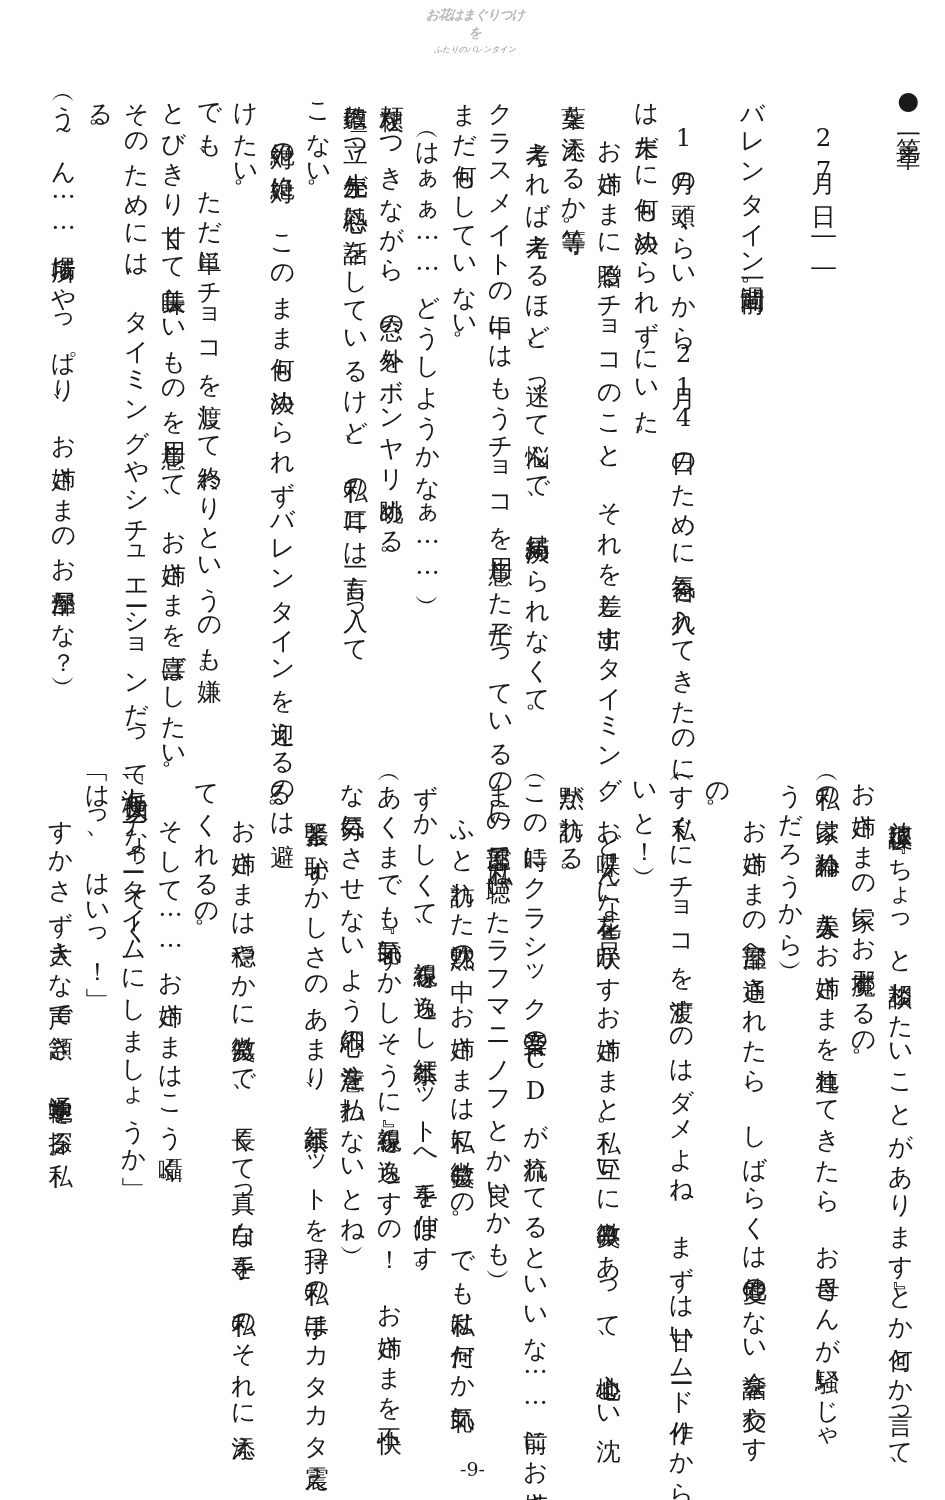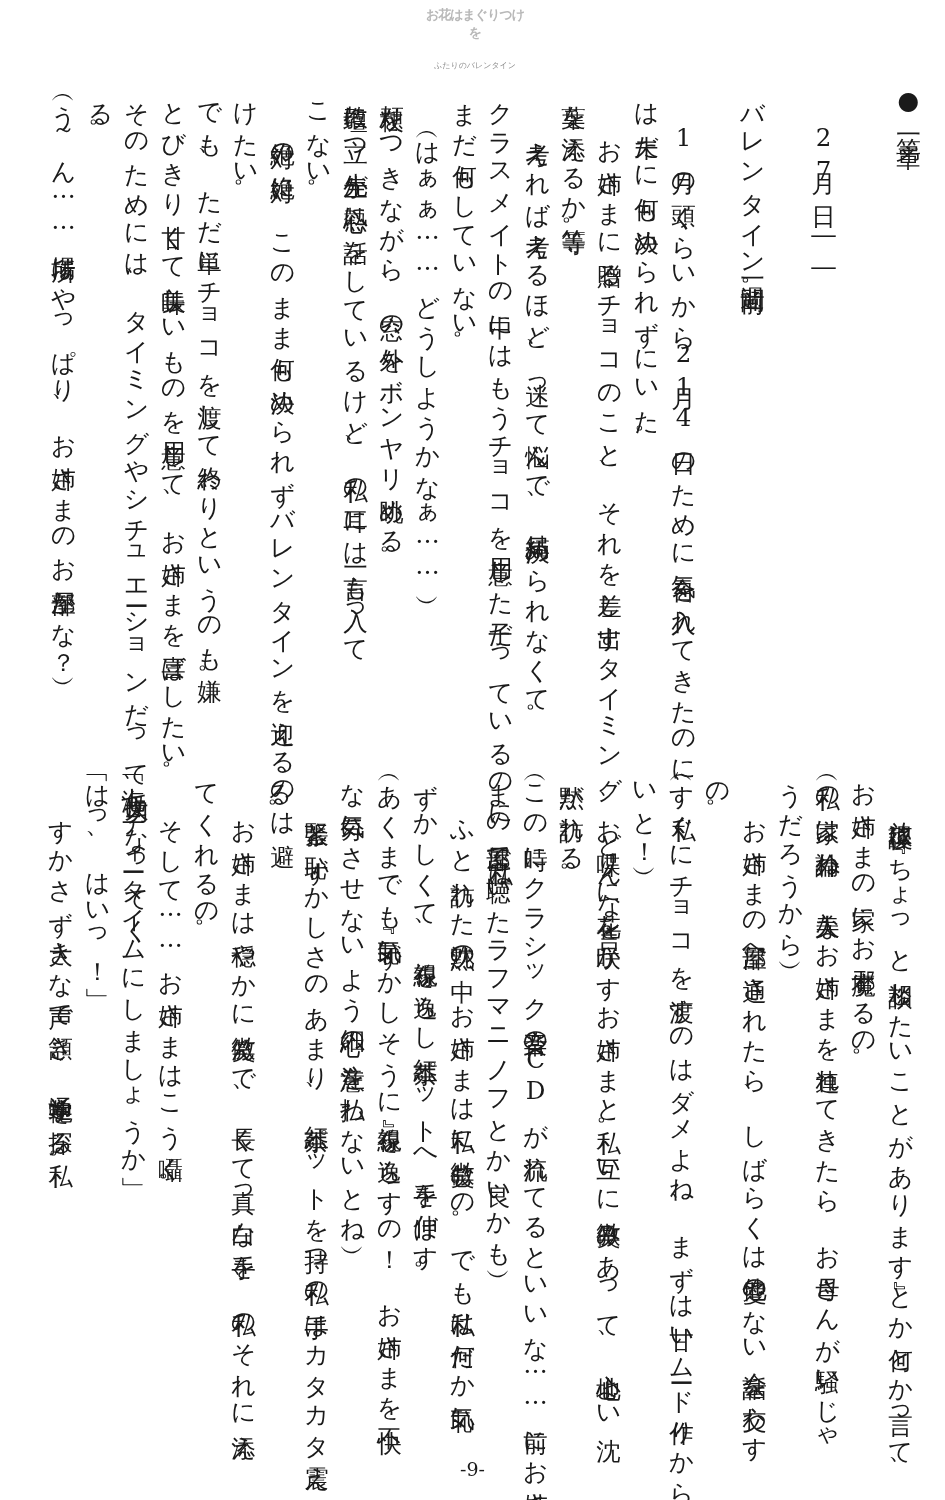--- a/index.html
+++ b/index.html
@@ -3,25 +3,25 @@
 <meta charset="utf-8">
 <style>
   html, body { margin: 0; padding: 0; background: #ffffff; }
   body {
     width: 945px; height: 1500px; position: relative; overflow: hidden;
     font-family: "DejaVu Serif", "Liberation Serif", serif;
     color: #1a1a1a;
   }
   .page-header {
     position: absolute; left: 420px; top: 6px; width: 110px; height: 40px;
-    text-align: center; color: #b8b8b8; 
+    text-align: center; color: #b8b8b8; font-style: italic;
     font-family: "DejaVu Sans", sans-serif;
   }
   .page-header .series-title { display: block; font-size: 13px; font-weight: bold; letter-spacing: -1px; }
-  .page-header .series-sub { display: block; font-size: 8px; color: #8c8c8c; margin-top: 18px; }
+  .page-header .series-sub { display: block; font-size: 8px; color: #8c8c8c; margin-top: 2px; }
   .text-block { position: absolute; left: 0; width: 945px; }
   .text-block.top { top: 86px; height: 600px; }
   .text-block.bottom { top: 766px; height: 680px; }
   .col {
     position: absolute; top: 0;
     writing-mode: vertical-rl; text-orientation: upright;
     font-size: 24.5px; line-height: 30px; width: 30px;
     white-space: nowrap; letter-spacing: 2.1px;
   }
   .col.chapter { font-size: 25px; letter-spacing: 3px; }

